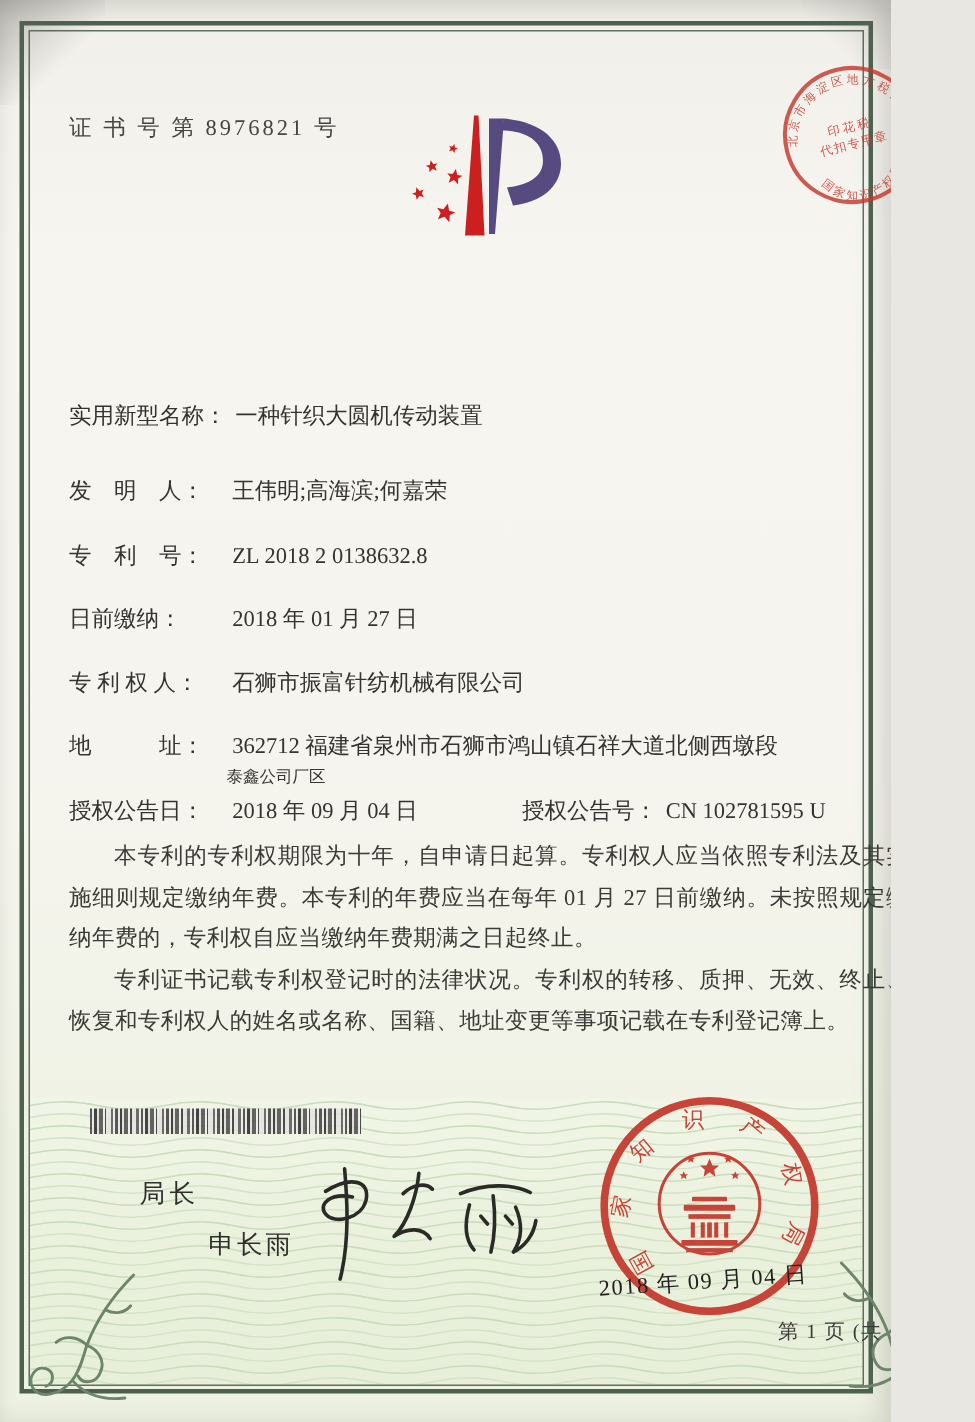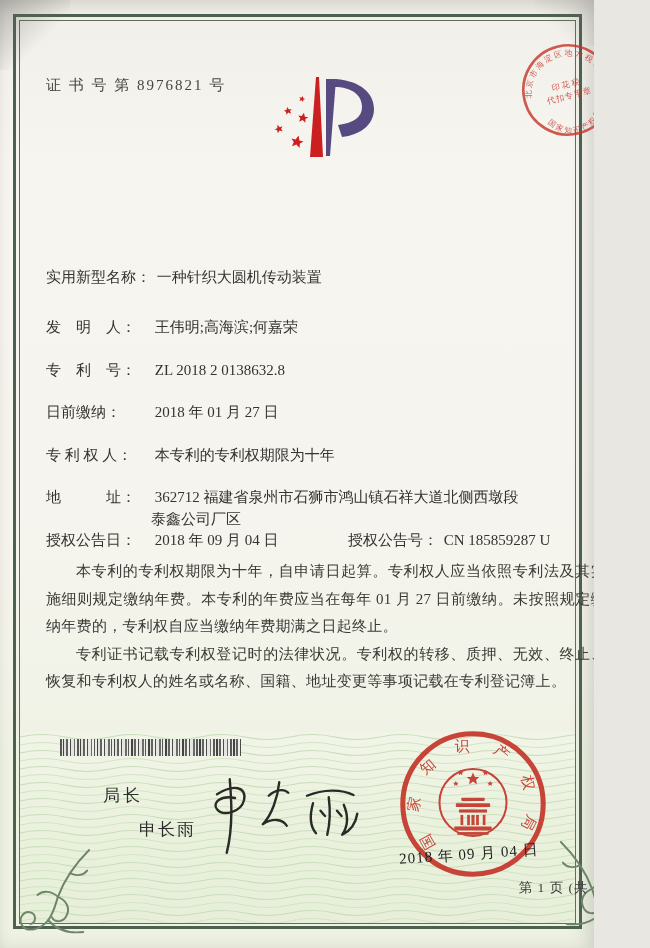--- a/index.html
+++ b/index.html
@@ -22,31 +22,31 @@
   .green-band{position:absolute;left:20px;right:19px;top:732px;bottom:25px;
     background:linear-gradient(180deg,#f1f5e7 0%,#e9f0db 60%,#e7efda 100%);}
   .green-band svg{display:block;width:100%;height:100%;}
   .cert-no{position:absolute;left:46px;top:76px;font-size:15px;letter-spacing:2px;color:#454543;}
   .logo{position:absolute;left:268px;top:72px;width:115px;height:94px;}
   .title{position:absolute;left:0;top:176px;width:650px;text-align:center;
     font-size:36px;letter-spacing:5px;color:#1c1c1a;font-weight:500;}
   .field-row{position:absolute;left:46px;font-size:15px;color:#333331;white-space:nowrap;}
   .flabel{display:inline-block;min-width:103px;}
   .fvalue{margin-left:2px;}
-  .addr2{position:absolute;left:151px;top:510px;font-size:15px;color:#333331;}
+  .addr2{position:absolute;left:151px;top:510px;font-size:11px;color:#333331;}
   .row-right{left:348px;}
   .body-text{position:absolute;left:46px;top:558px;width:560px;}
   .body-text p{margin:0;font-size:15px;line-height:27.5px;text-indent:2em;
     text-align:justify;color:#3a3a36;letter-spacing:.3px;}
   .barcode{position:absolute;left:60px;top:739px;width:181px;height:17px;opacity:.85;
     background:repeating-linear-gradient(90deg,
       #3d3d3d 0 1.5px,#e9e9e4 1.5px 3px,#262626 3px 4.5px,#dededa 4.5px 6px,
       #4a4a4a 6px 8.5px,#efefea 8.5px 10px,#303030 10px 11px,#e4e4df 11px 14px,
       #555 14px 15.5px,#eeeee9 15.5px 17px);}
-  .sig-title{position:absolute;left:93px;top:784px;font-size:17px;letter-spacing:3px;color:#2e2e2c;margin-left:10px;}
+  .sig-title{position:absolute;left:93px;top:784px;font-size:17px;letter-spacing:3px;color:#2e2e2c;}
   .sig-name{position:absolute;left:93px;top:818px;font-size:17px;letter-spacing:2px;color:#2e2e2c;margin-left:46px;}
   .sig-hand{position:absolute;left:196px;top:764px;width:165px;height:104px;}
   .office-seal{position:absolute;left:395px;top:726px;width:156px;height:156px;opacity:.93;}
   .seal-date{position:absolute;left:399px;top:845px;font-size:15px;letter-spacing:1px;
     color:#1f1f1d;transform:rotate(-4deg);white-space:nowrap;}
   .tax-stamp{position:absolute;left:520px;top:42px;width:96px;height:96px;
     transform:rotate(-14deg);opacity:.9;}
   .footer{position:absolute;left:25px;top:860px;width:600px;text-align:right;
     font-size:13.5px;color:#3c3c3a;letter-spacing:1px;margin-top:19px;}
   .orn{position:absolute;width:78px;height:90px;}
@@ -143,34 +143,34 @@
   <div class="field-row" style="top:361px">
     <span class="flabel">专　利　号：</span>
     <span class="fvalue">ZL 2018 2 0138632.8</span>
   </div>
   <div class="field-row" style="top:403px">
     <span class="flabel">日前缴纳：</span>
     <span class="fvalue">2018 年 01 月 27 日</span>
   </div>
   <div class="field-row" style="top:446px">
     <span class="flabel">专 利 权 人：</span>
-    <span class="fvalue">本专利的专利权期限为十年</span>
+    <span class="fvalue">石狮市振富针纺机械有限公司</span>
   </div>
   <div class="field-row" style="top:488px">
     <span class="flabel">地　　　址：</span>
     <span class="fvalue">362712 福建省泉州市石狮市鸿山镇石祥大道北侧西墩段</span>
   </div>
   <div class="addr2">泰鑫公司厂区</div>
   <div class="field-row" style="top:531px">
     <span class="flabel">授权公告日：</span>
     <span class="fvalue">2018 年 09 月 04 日</span>
   </div>
   <div class="field-row row-right" style="top:531px">
     <span class="flabel" style="min-width:0">授权公告号：</span>
-    <span class="fvalue">CN 185859287 U</span>
+    <span class="fvalue">CN 102781595 U</span>
   </div>
 
   <div class="body-text">
     <p>本专利的专利权期限为十年，自申请日起算。专利权人应当依照专利法及其实施细则规定缴纳年费。本专利的年费应当在每年 01 月 27 日前缴纳。未按照规定缴纳年费的，专利权自应当缴纳年费期满之日起终止。</p>
     <p>专利证书记载专利权登记时的法律状况。专利权的转移、质押、无效、终止、恢复和专利权人的姓名或名称、国籍、地址变更等事项记载在专利登记簿上。</p>
   </div>
 
   <div class="barcode"></div>
 
   <div class="sig-title">局长</div>

